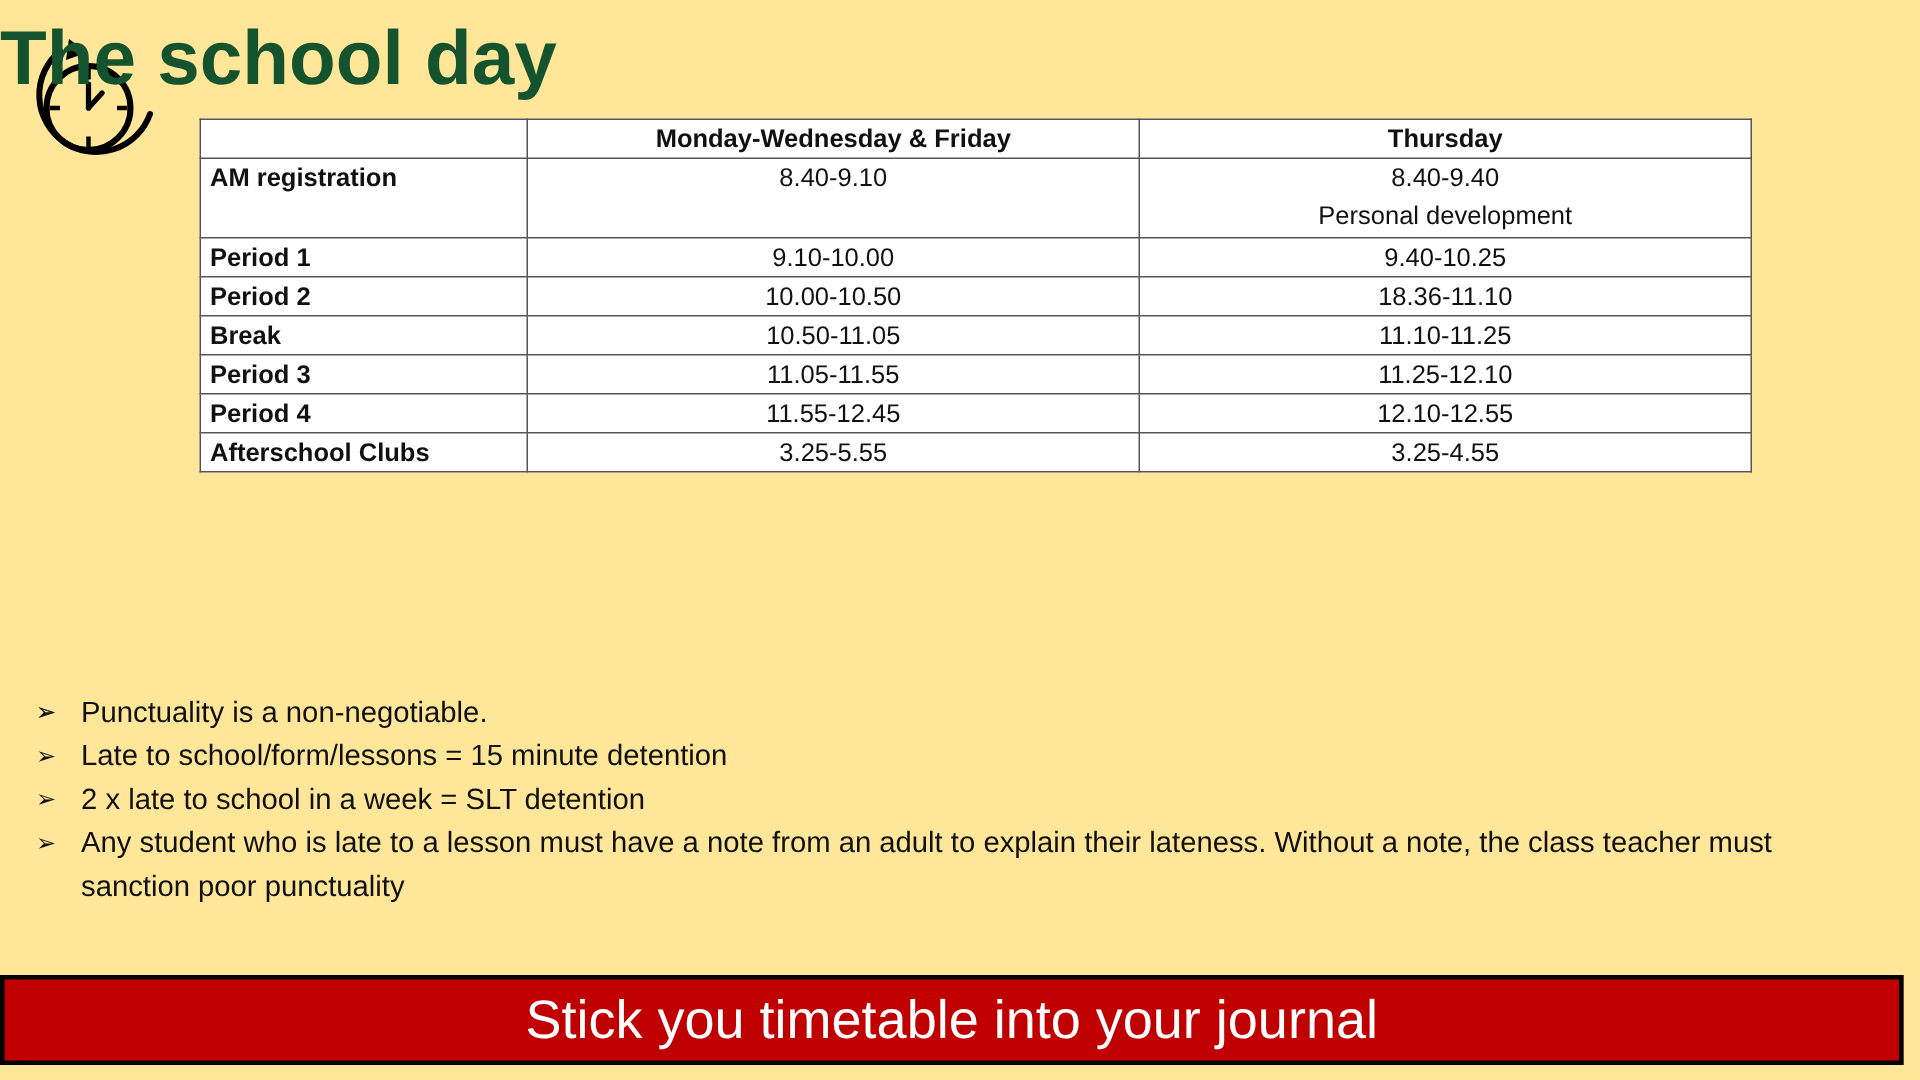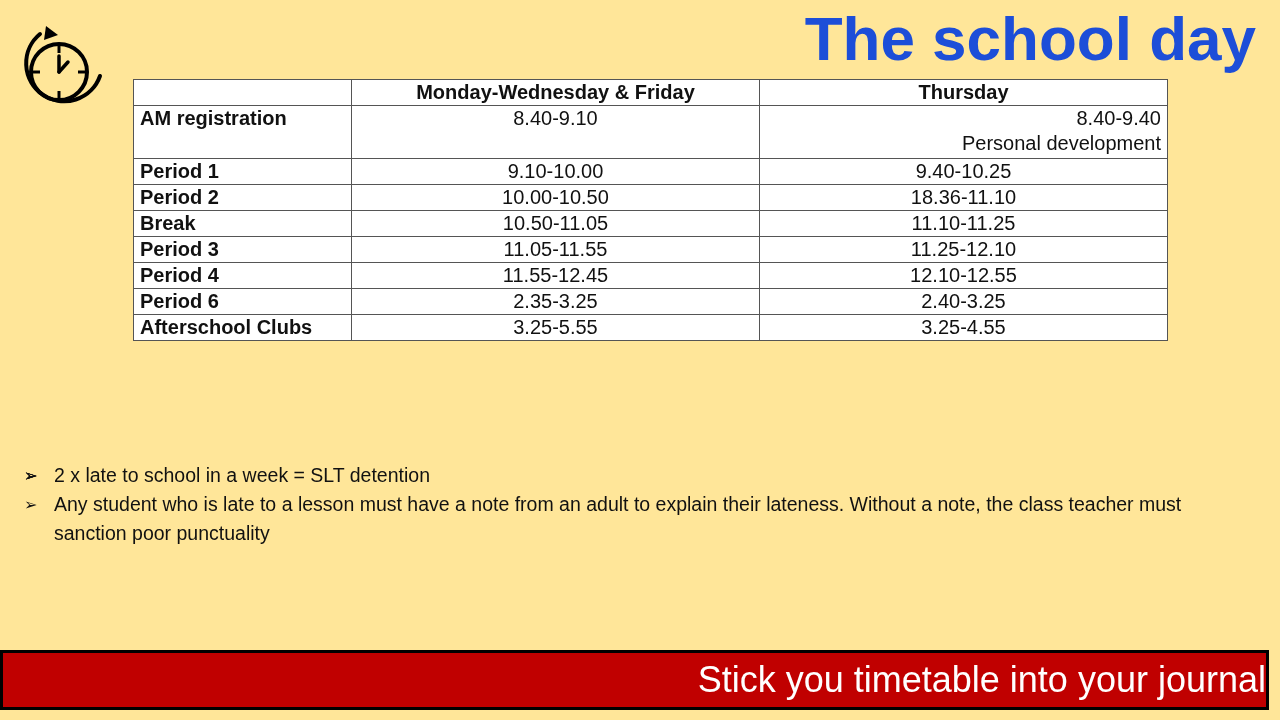--- a/index.html
+++ b/index.html
@@ -20,35 +20,35 @@
       left: 12px;
       top: 20px;
       width: 94px;
       height: 94px;
     }
     .title {
       position: absolute;
       left: 0;
       width: 1256px;
       top: 4px;
-      text-align: right;
-      font-size: 62px;
+      text-align: left;
+      font-size: 51px;
       font-weight: bold;
-      color: #1d4ed8;
+      color: #14532d;
       letter-spacing: 0px;
       line-height: 70px;
     }
     table.timetable {
       position: absolute;
       left: 133px;
       top: 79px;
       width: 1035px;
       border-collapse: collapse;
       background: #ffffff;
-      font-size: 20px;
+      font-size: 17px;
     }
     table.timetable td, table.timetable th {
       border: 1px solid #555;
       padding: 0 6px;
       height: 25px;
       line-height: 25px;
     }
     table.timetable th {
       font-weight: bold;
       text-align: center;
@@ -61,21 +61,20 @@
     table.timetable td.val {
       text-align: center;
     }
     table.timetable .col-mw { width: 395px; }
     table.timetable tr.tall td {
       height: 52px;
       vertical-align: top;
     }
     table.timetable td .line2 {
       display: block;
-      text-align: right;
     }
     ul.rules {
       position: absolute;
       left: 24px;
       top: 461px;
       width: 1200px;
       margin: 0;
       padding: 0;
       list-style: none;
       font-size: 19.5px;
@@ -93,21 +92,21 @@
     }
     .banner {
       position: absolute;
       left: 0;
       top: 650px;
       width: 1263px;
       height: 54px;
       background: #c00000;
       border: 3px solid #000;
       color: #ffffff;
-      text-align: right;
+      text-align: center;
       font-size: 36px;
       line-height: 54px;
     }
   </style>
 </head>
 <body>
 
 <div class="clock-icon">
   <svg width="94" height="94" viewBox="0 0 94 94" xmlns="http://www.w3.org/2000/svg">
 
@@ -164,41 +163,38 @@
       <td class="label">Period 3</td>
       <td class="val">11.05-11.55</td>
       <td class="val">11.25-12.10</td>
     </tr>
     <tr>
       <td class="label">Period 4</td>
       <td class="val">11.55-12.45</td>
       <td class="val">12.10-12.55</td>
     </tr>
     <tr>
-      <td class="label">Period 6</td>
-      <td class="val">2.35-3.25</td>
-      <td class="val">2.40-3.25</td>
-    </tr>
-    <tr>
       <td class="label">Afterschool Clubs</td>
       <td class="val">3.25-5.55</td>
       <td class="val">3.25-4.55</td>
     </tr>
   </tbody>
 </table>
 
 <ul class="rules">
   <li>
     <span class="bullet">➢</span>
   </li>
   <li>
     <span class="bullet">➢</span>
-  </li>
-  <li>
-    <span class="bullet">➢</span>
+    <span>Punctuality is a non-negotiable.</span>
+  </li>
+  <li>
+    <span class="bullet">➢</span>
+    <span>Late to school/form/lessons = 15 minute detention</span>
   </li>
   <li>
     <span class="bullet">➢</span>
     <span>2 x late to school in a week = SLT detention</span>
   </li>
   <li>
     <span class="bullet">➢</span>
     <span>Any student who is late to a lesson must have a note from an adult to explain their lateness. Without a note, the class teacher must sanction poor punctuality</span>
   </li>
 </ul>

